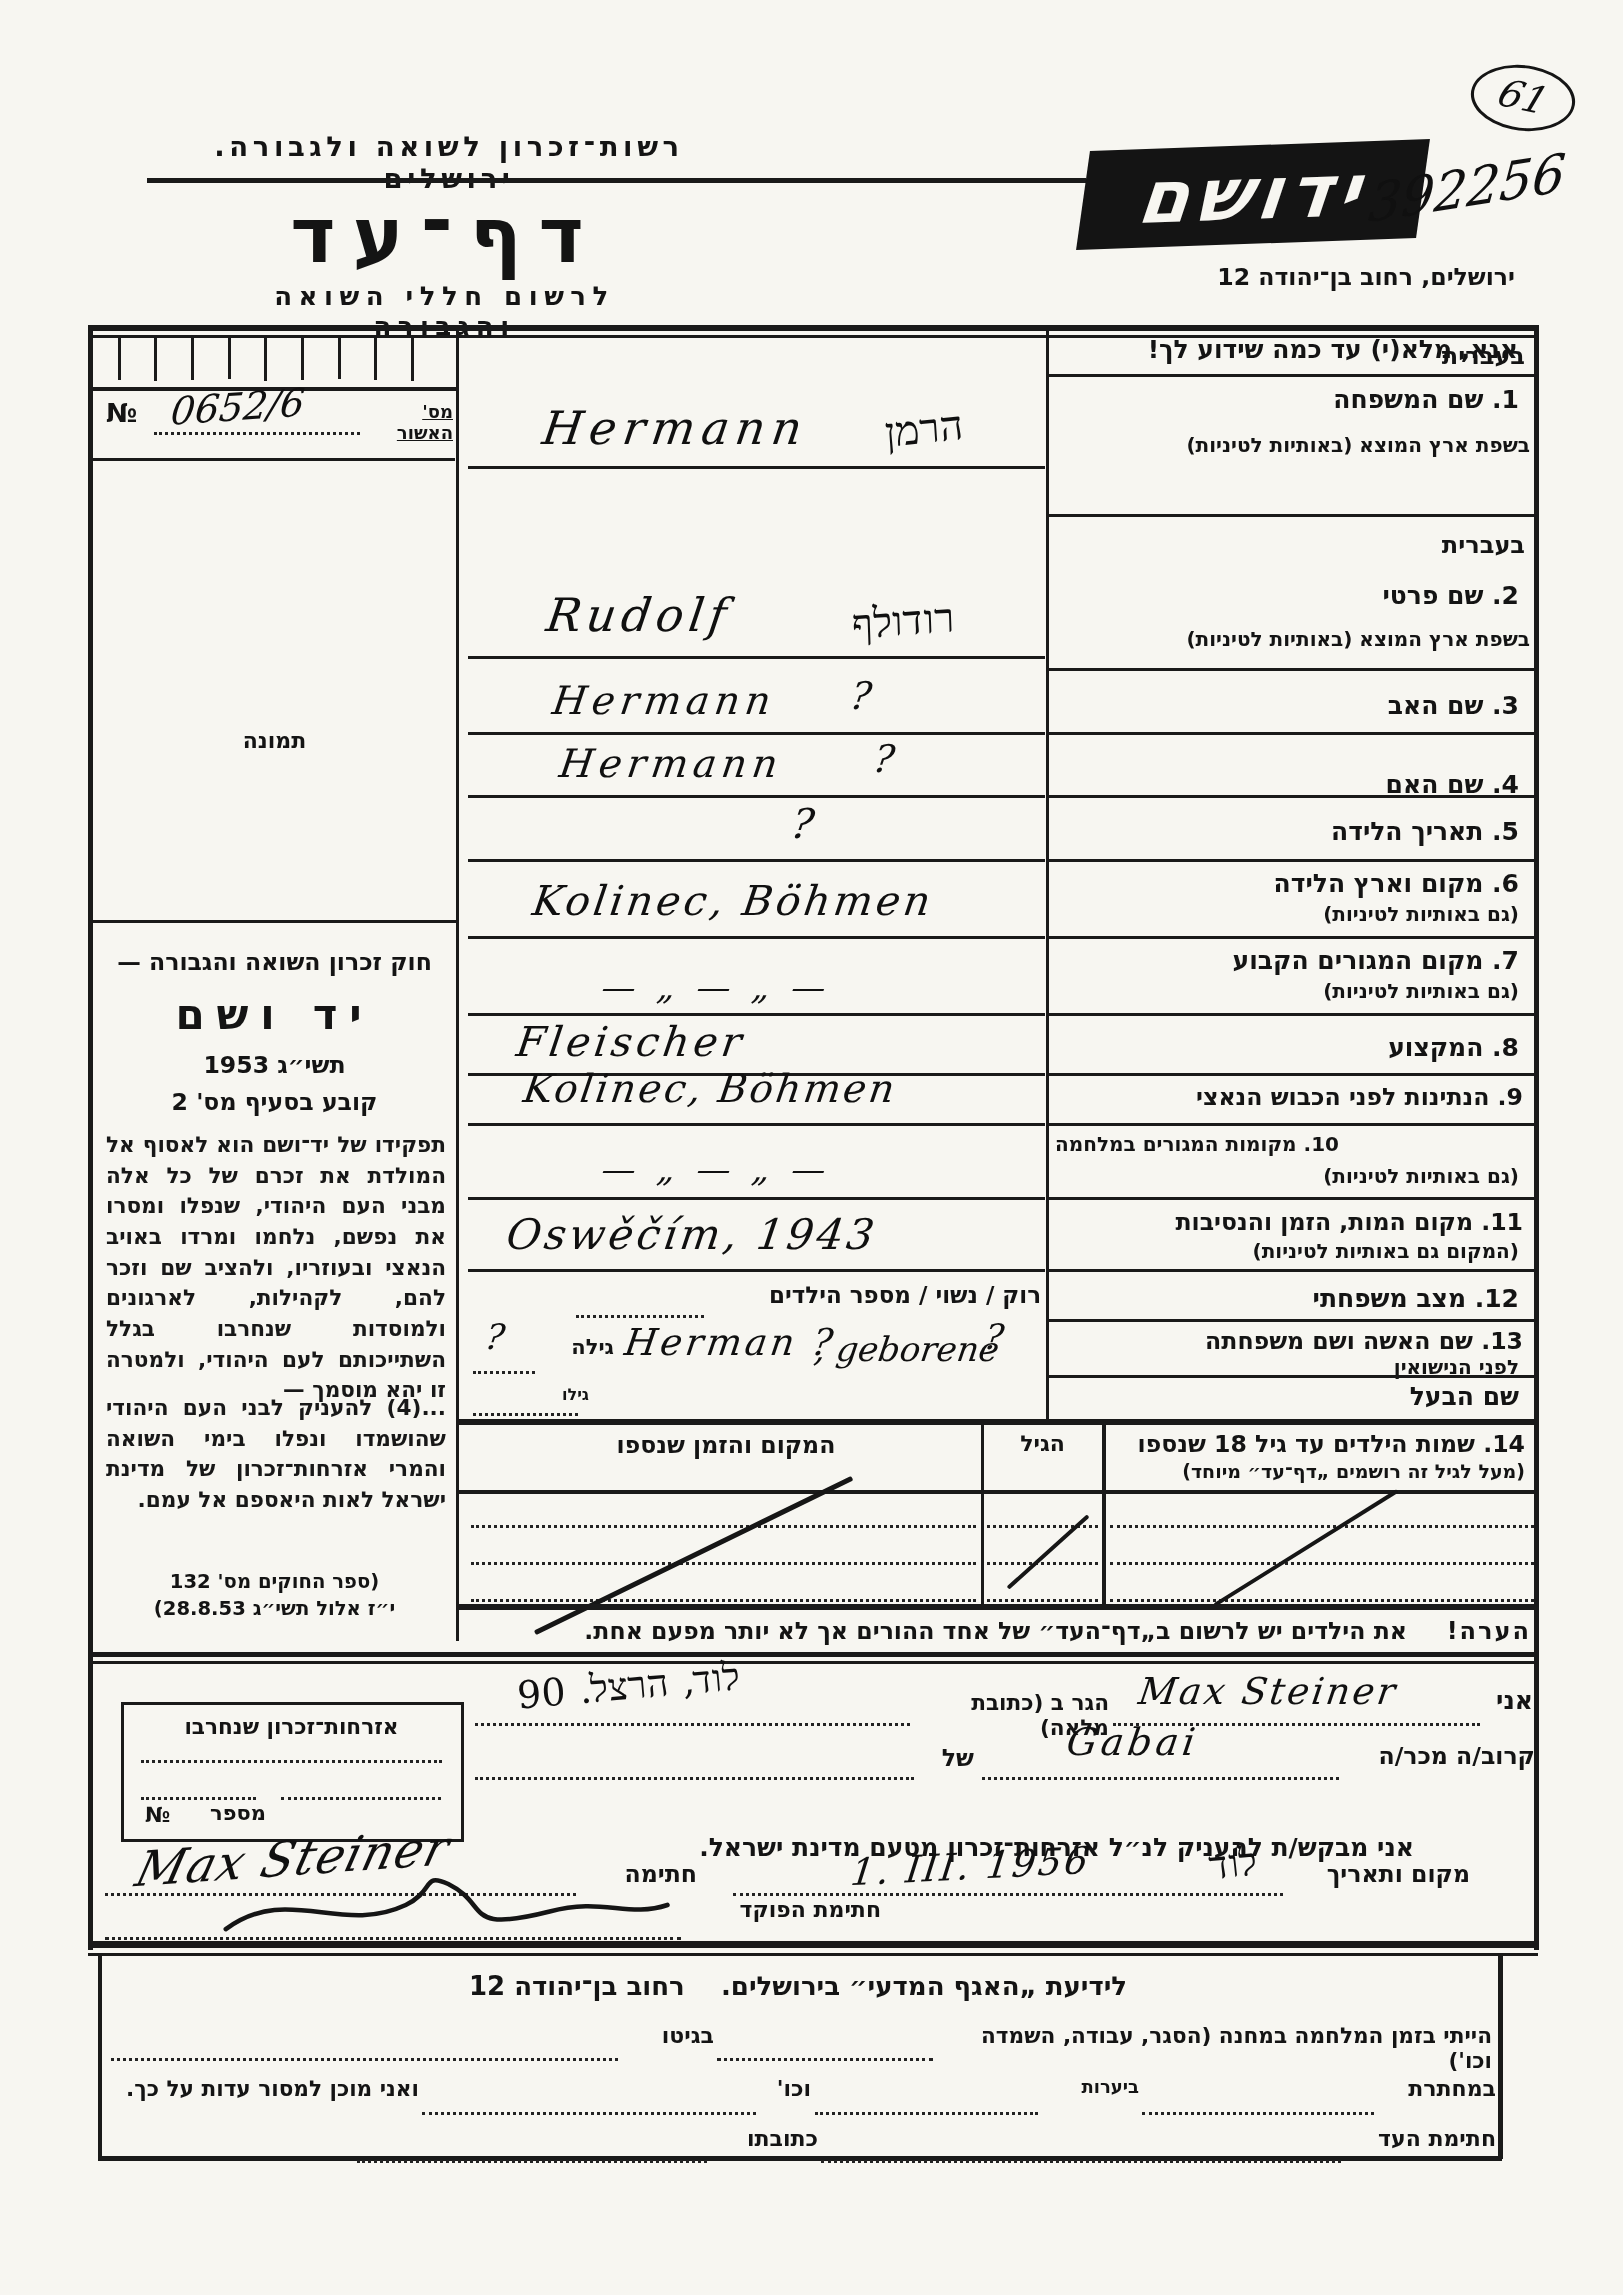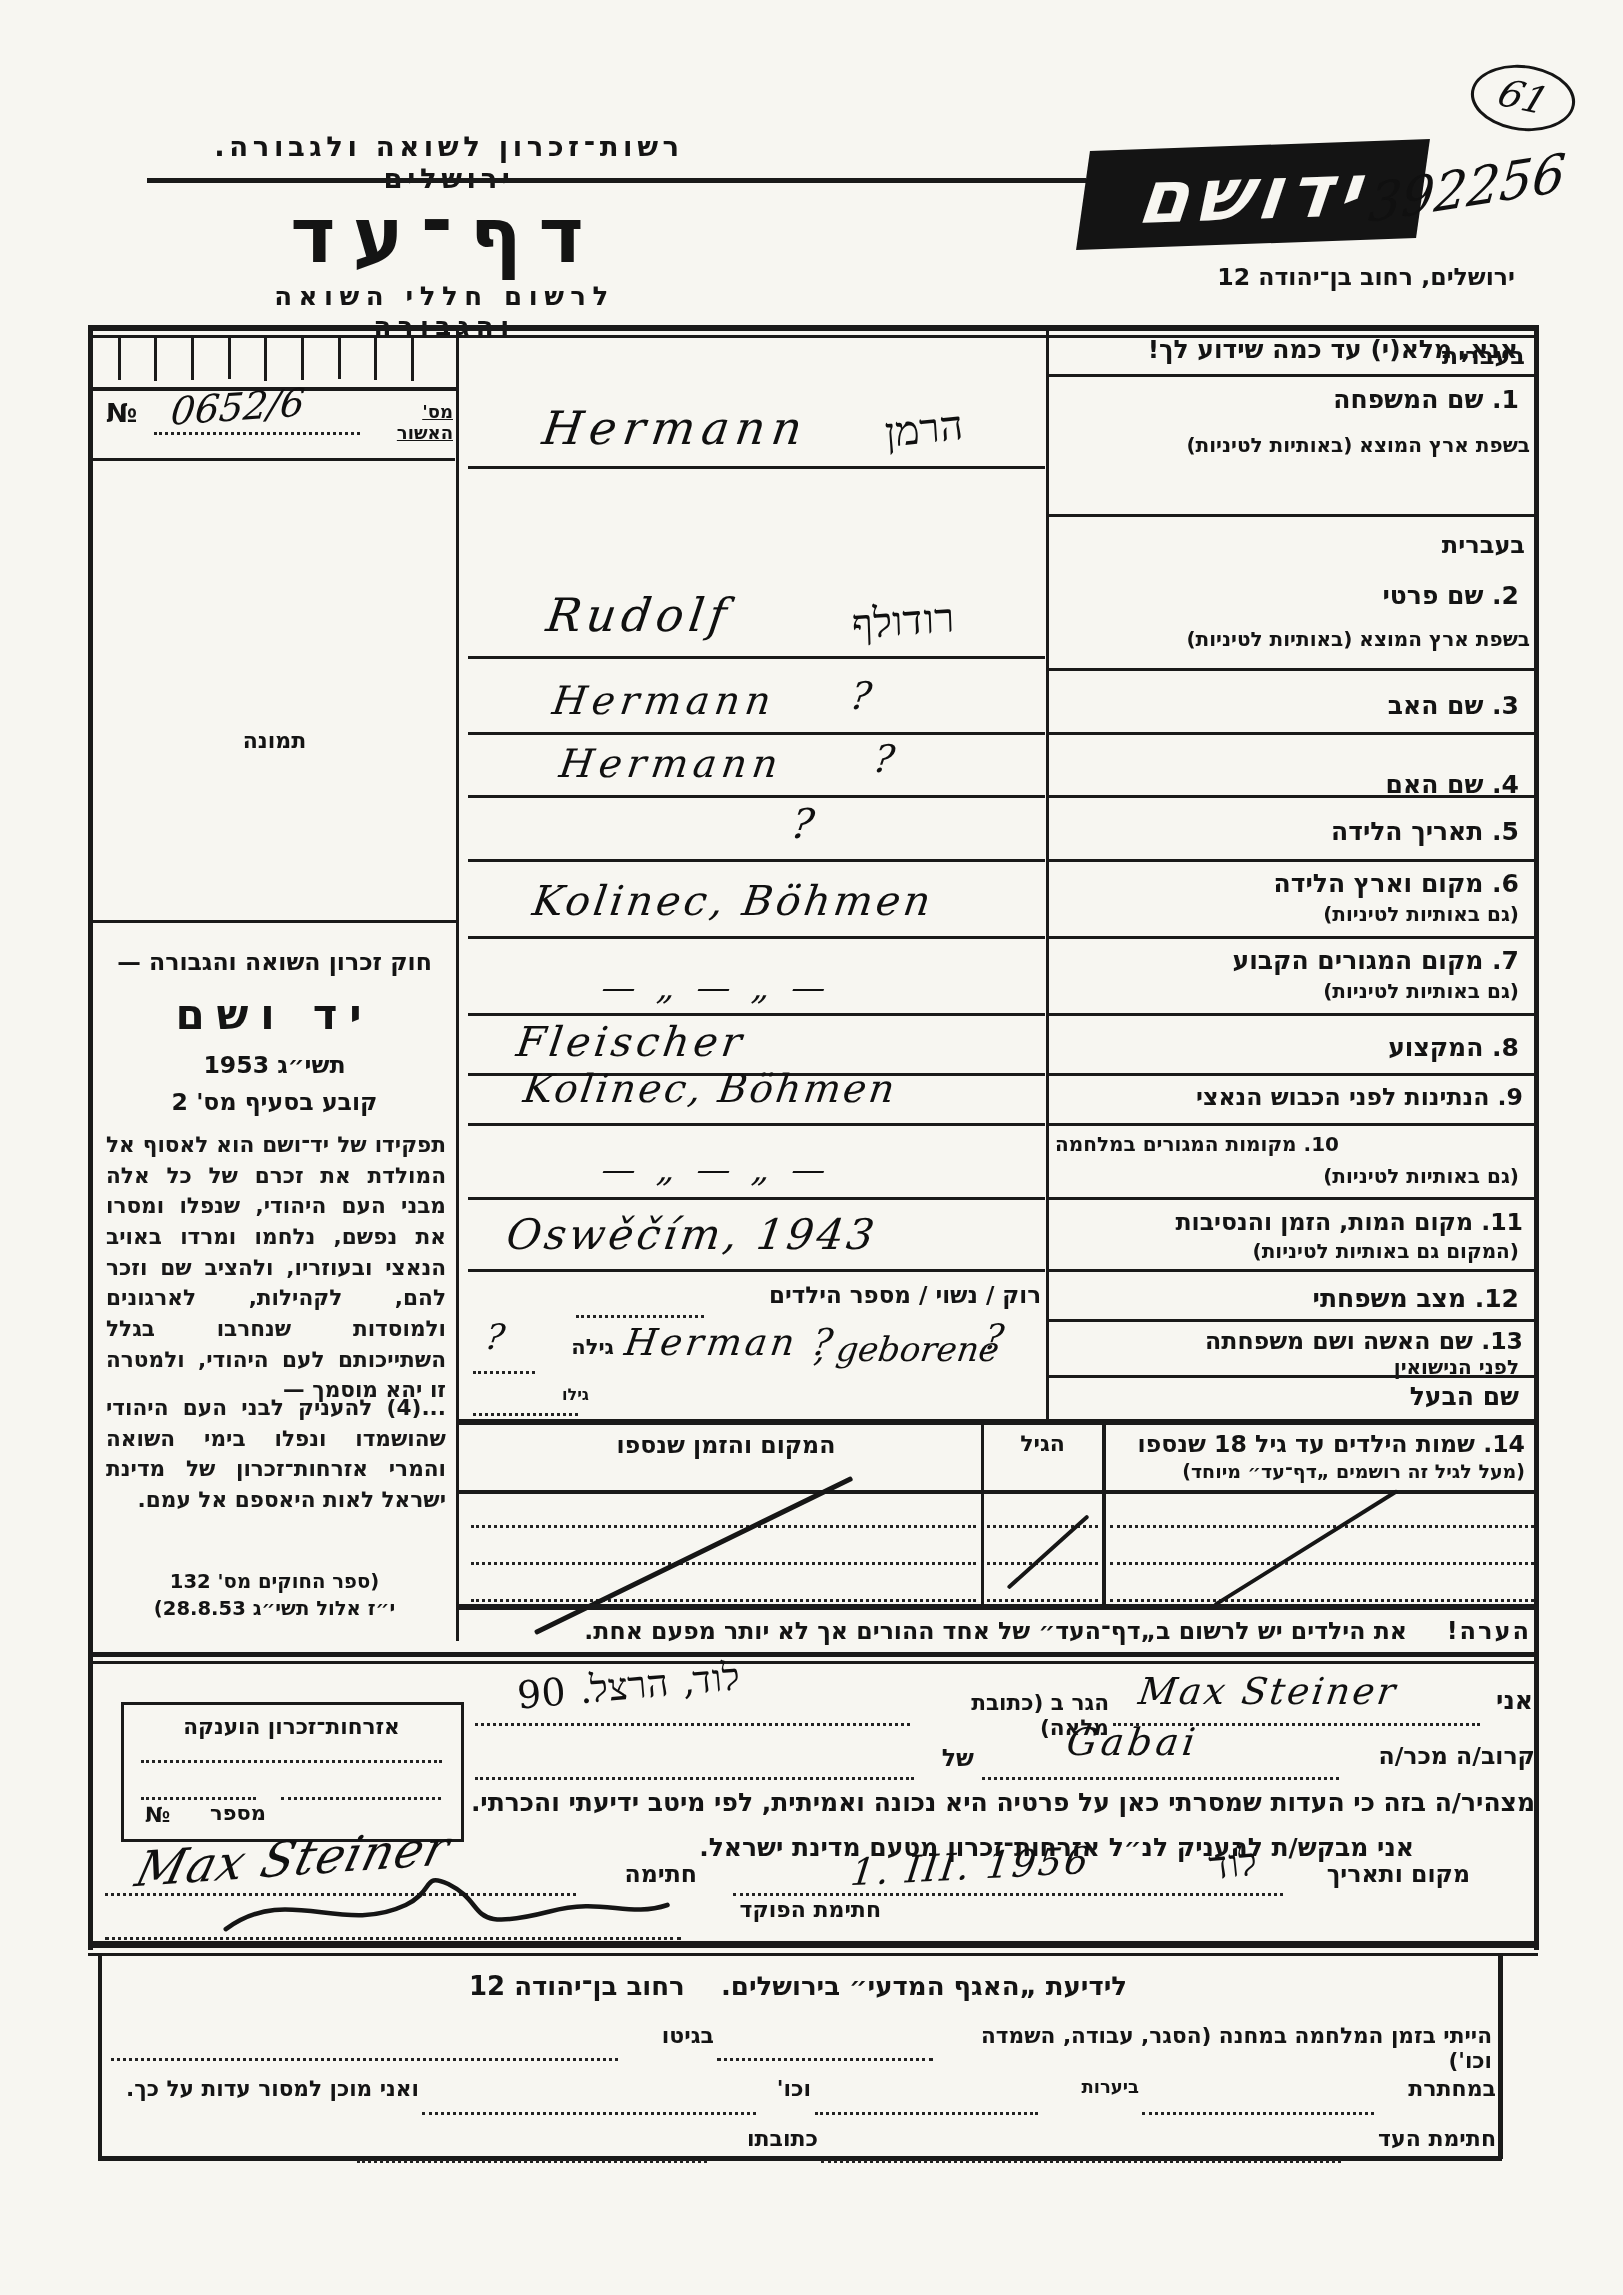--- a/index.html
+++ b/index.html
@@ -214,25 +214,24 @@
   <div class="lbl rtl" style="left:916px;top:1690px;width:193px;font-size:21.6px;">הגר ב (כתובת מלאה)</div>
   <div class="dot" style="left:475px;top:1689px;width:435px;height:34px;"></div>
   <div class="hwh" style="left:517px;top:1664px;font-size:38px;transform:rotate(-5deg) skewX(10deg);">לוד, הרצל. 90</div>
 
   <div class="lbl rtl" style="left:1342px;top:1742px;width:193px;font-size:23.6px;">קרוב/ה מכר/ה</div>
   <div class="dot" style="left:982px;top:1746px;width:357px;height:31px;"></div>
   <div class="hw" style="left:1067px;top:1720px;font-size:38px;letter-spacing:3.9px;">Gabai</div>
   <div class="lbl rtl" style="left:922px;top:1744px;width:52px;font-size:23.6px;">של</div>
   <div class="dot" style="left:475px;top:1746px;width:439px;height:31px;"></div>
 
-  <div class="lbl rtl" style="left:327px;top:1788px;width:1208px;text-align:right;font-size:25px;">מצהיר/ה בזה כי העדות שמסרתי כאן על פרטיה היא נכונה ואמיתית, לפי מיטב ידיעתי והכרתי.</div>
   <div class="lbl rtl" style="left:524px;top:1833px;width:890px;text-align:right;font-size:25px;">אני מבקש/ת להעניק לנ״ל אזרחות־זכרון מטעם מדינת ישראל.</div>
 
   <div class="abs" style="left:121px;top:1702px;width:337px;height:134px;border:3.9px solid #1a1a1a;"></div>
-  <div class="lbl rtl ctr" style="left:131px;top:1714px;width:321px;font-size:21.6px;">אזרחות־זכרון הוענקה</div>
+  <div class="lbl rtl ctr" style="left:131px;top:1714px;width:321px;font-size:21.6px;">אזרחות־זכרון שנחרבו</div>
   <div class="dot" style="left:141px;top:1742px;width:301px;height:18.3px;"></div>
   <div class="dot" style="left:141px;top:1779px;width:115px;height:18.3px;"></div>
   <div class="dot" style="left:281px;top:1779px;width:160px;height:18.3px;"></div>
   <div class="lbl rtl" style="left:187px;top:1801px;width:79px;font-size:21px;">מספר</div>
   <div class="lbl" style="left:145px;top:1803px;font-size:21px;">№</div>
 
   <div class="lbl rtl" style="left:1293px;top:1860px;width:177px;font-size:23.6px;">מקום ותאריך</div>
   <div class="dot" style="left:733px;top:1886px;width:550px;height:6.5px;"></div>
   <div class="hwh" style="left:1208px;top:1841px;font-size:39px;transform:rotate(-6deg) skewX(10deg);">לוד</div>
   <div class="hw" style="left:851px;top:1845px;font-size:37px;letter-spacing:2.6px;transform:rotate(-3deg) skewX(-10deg);">1. III. 1956</div>

